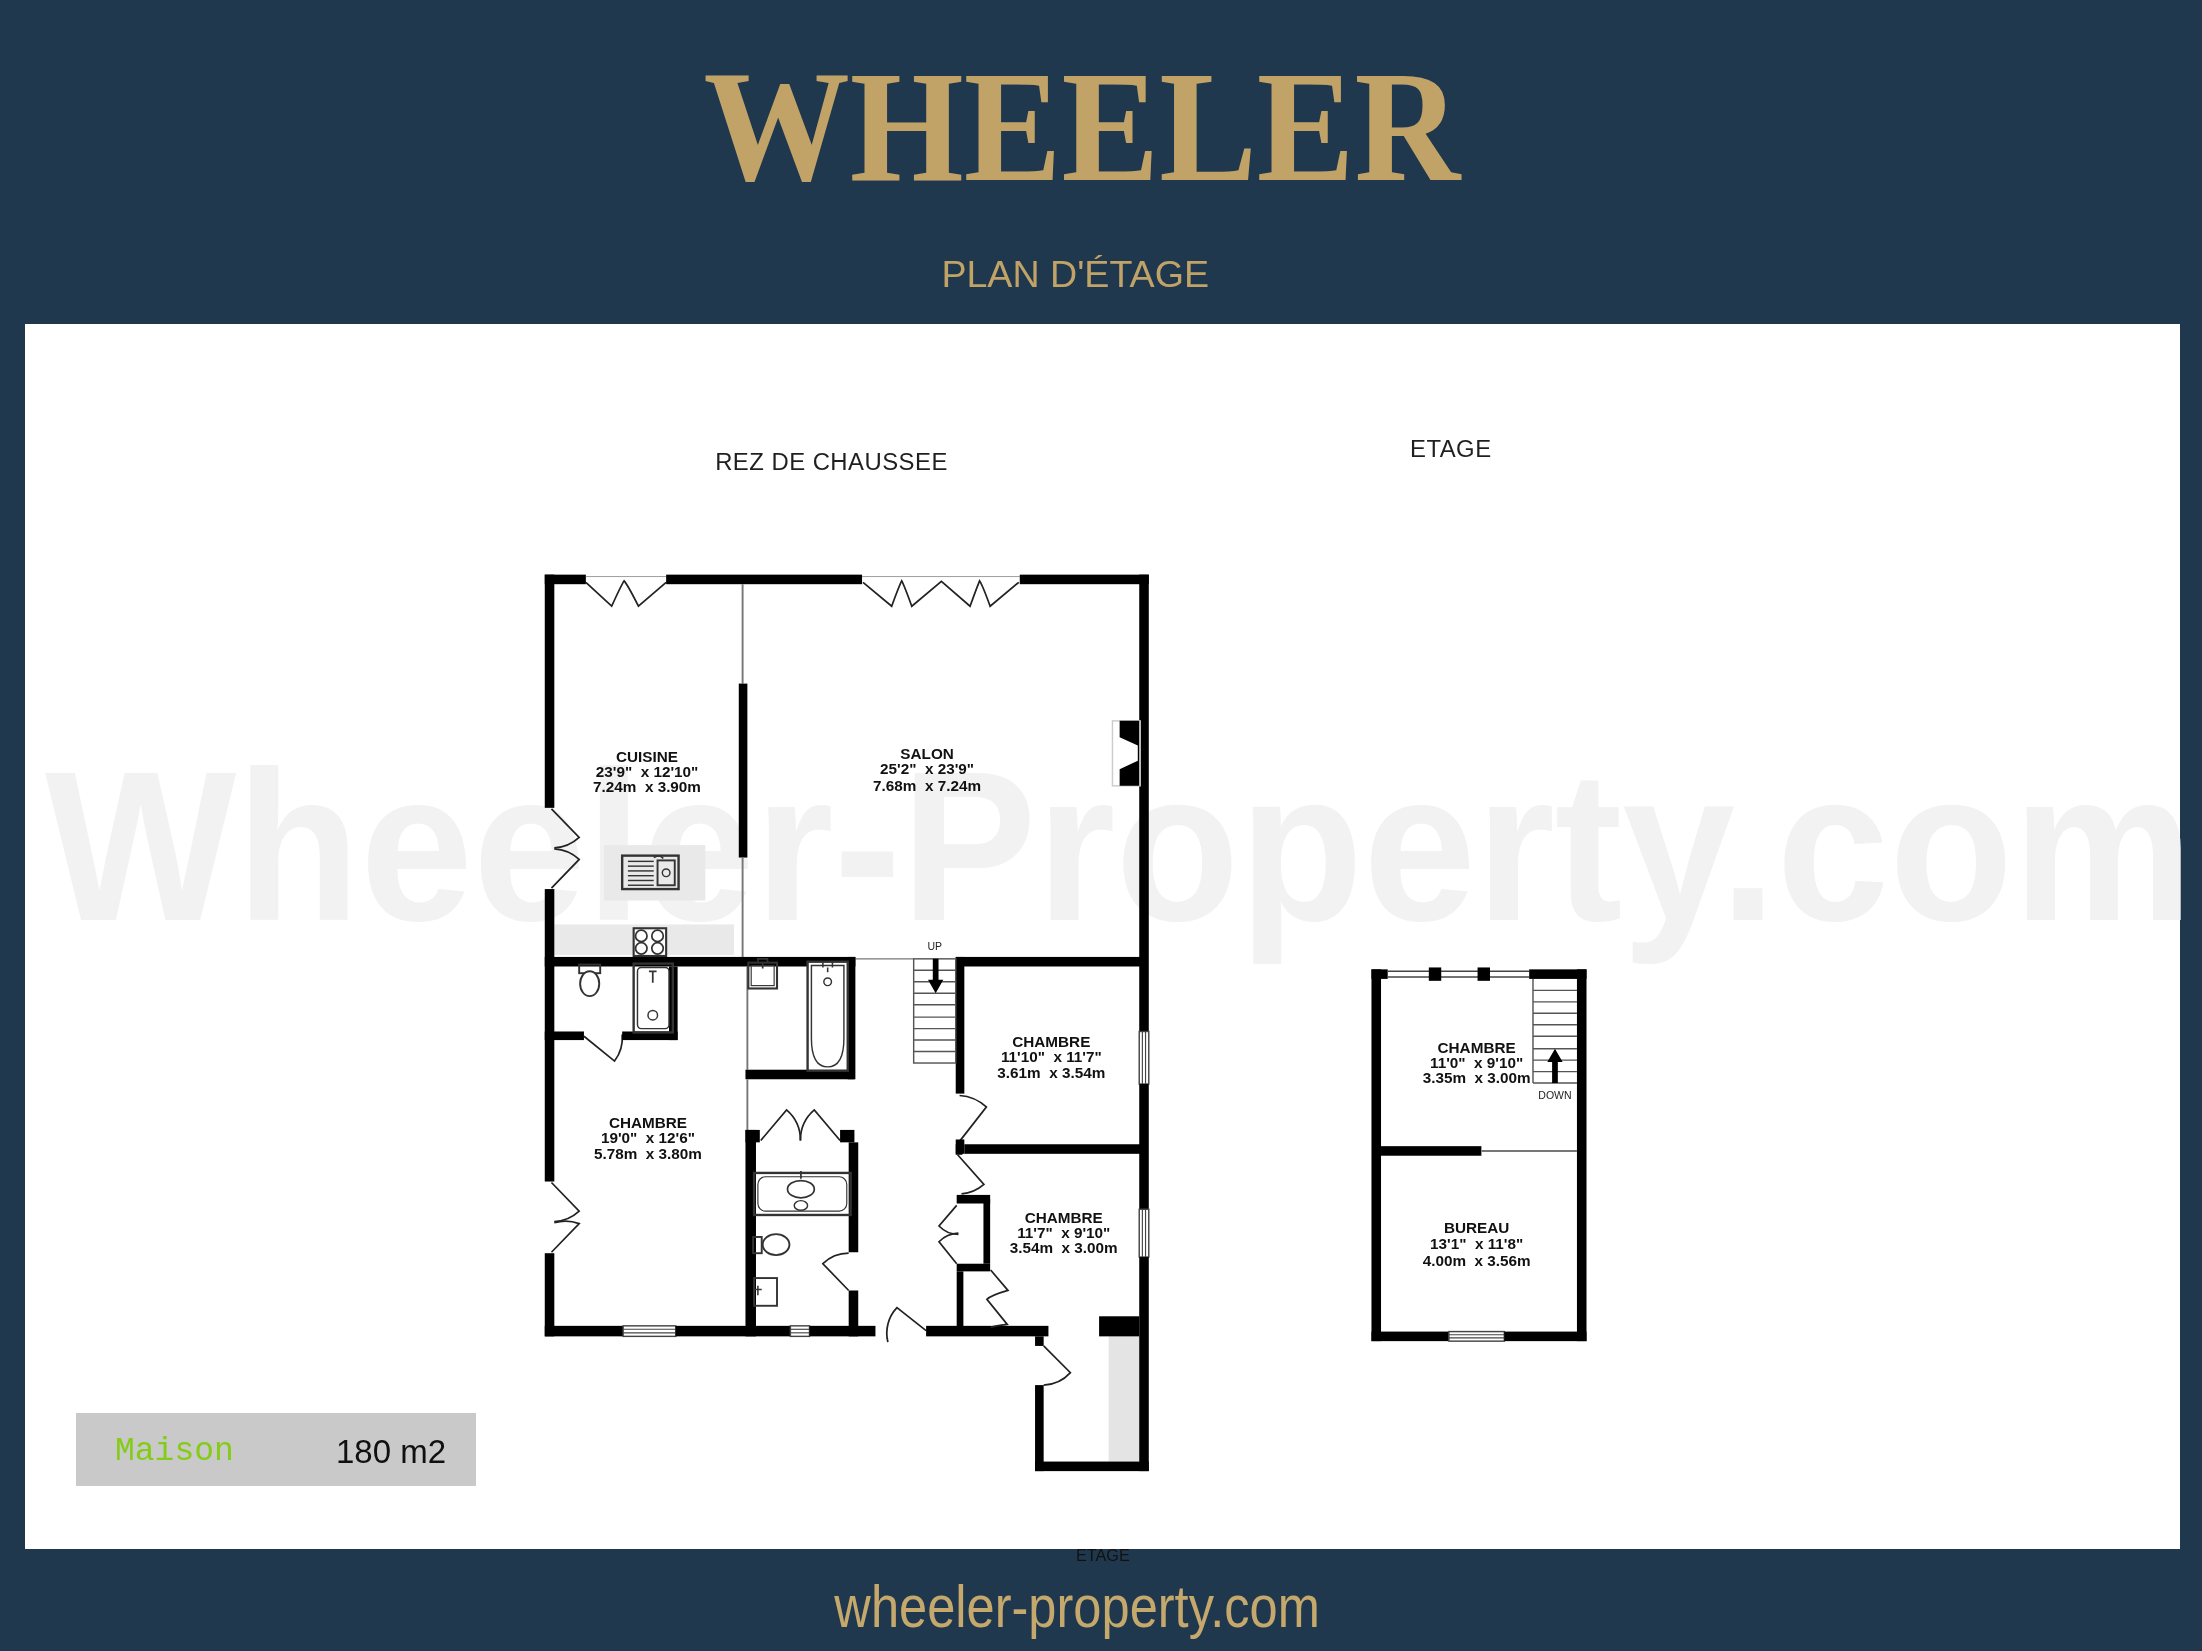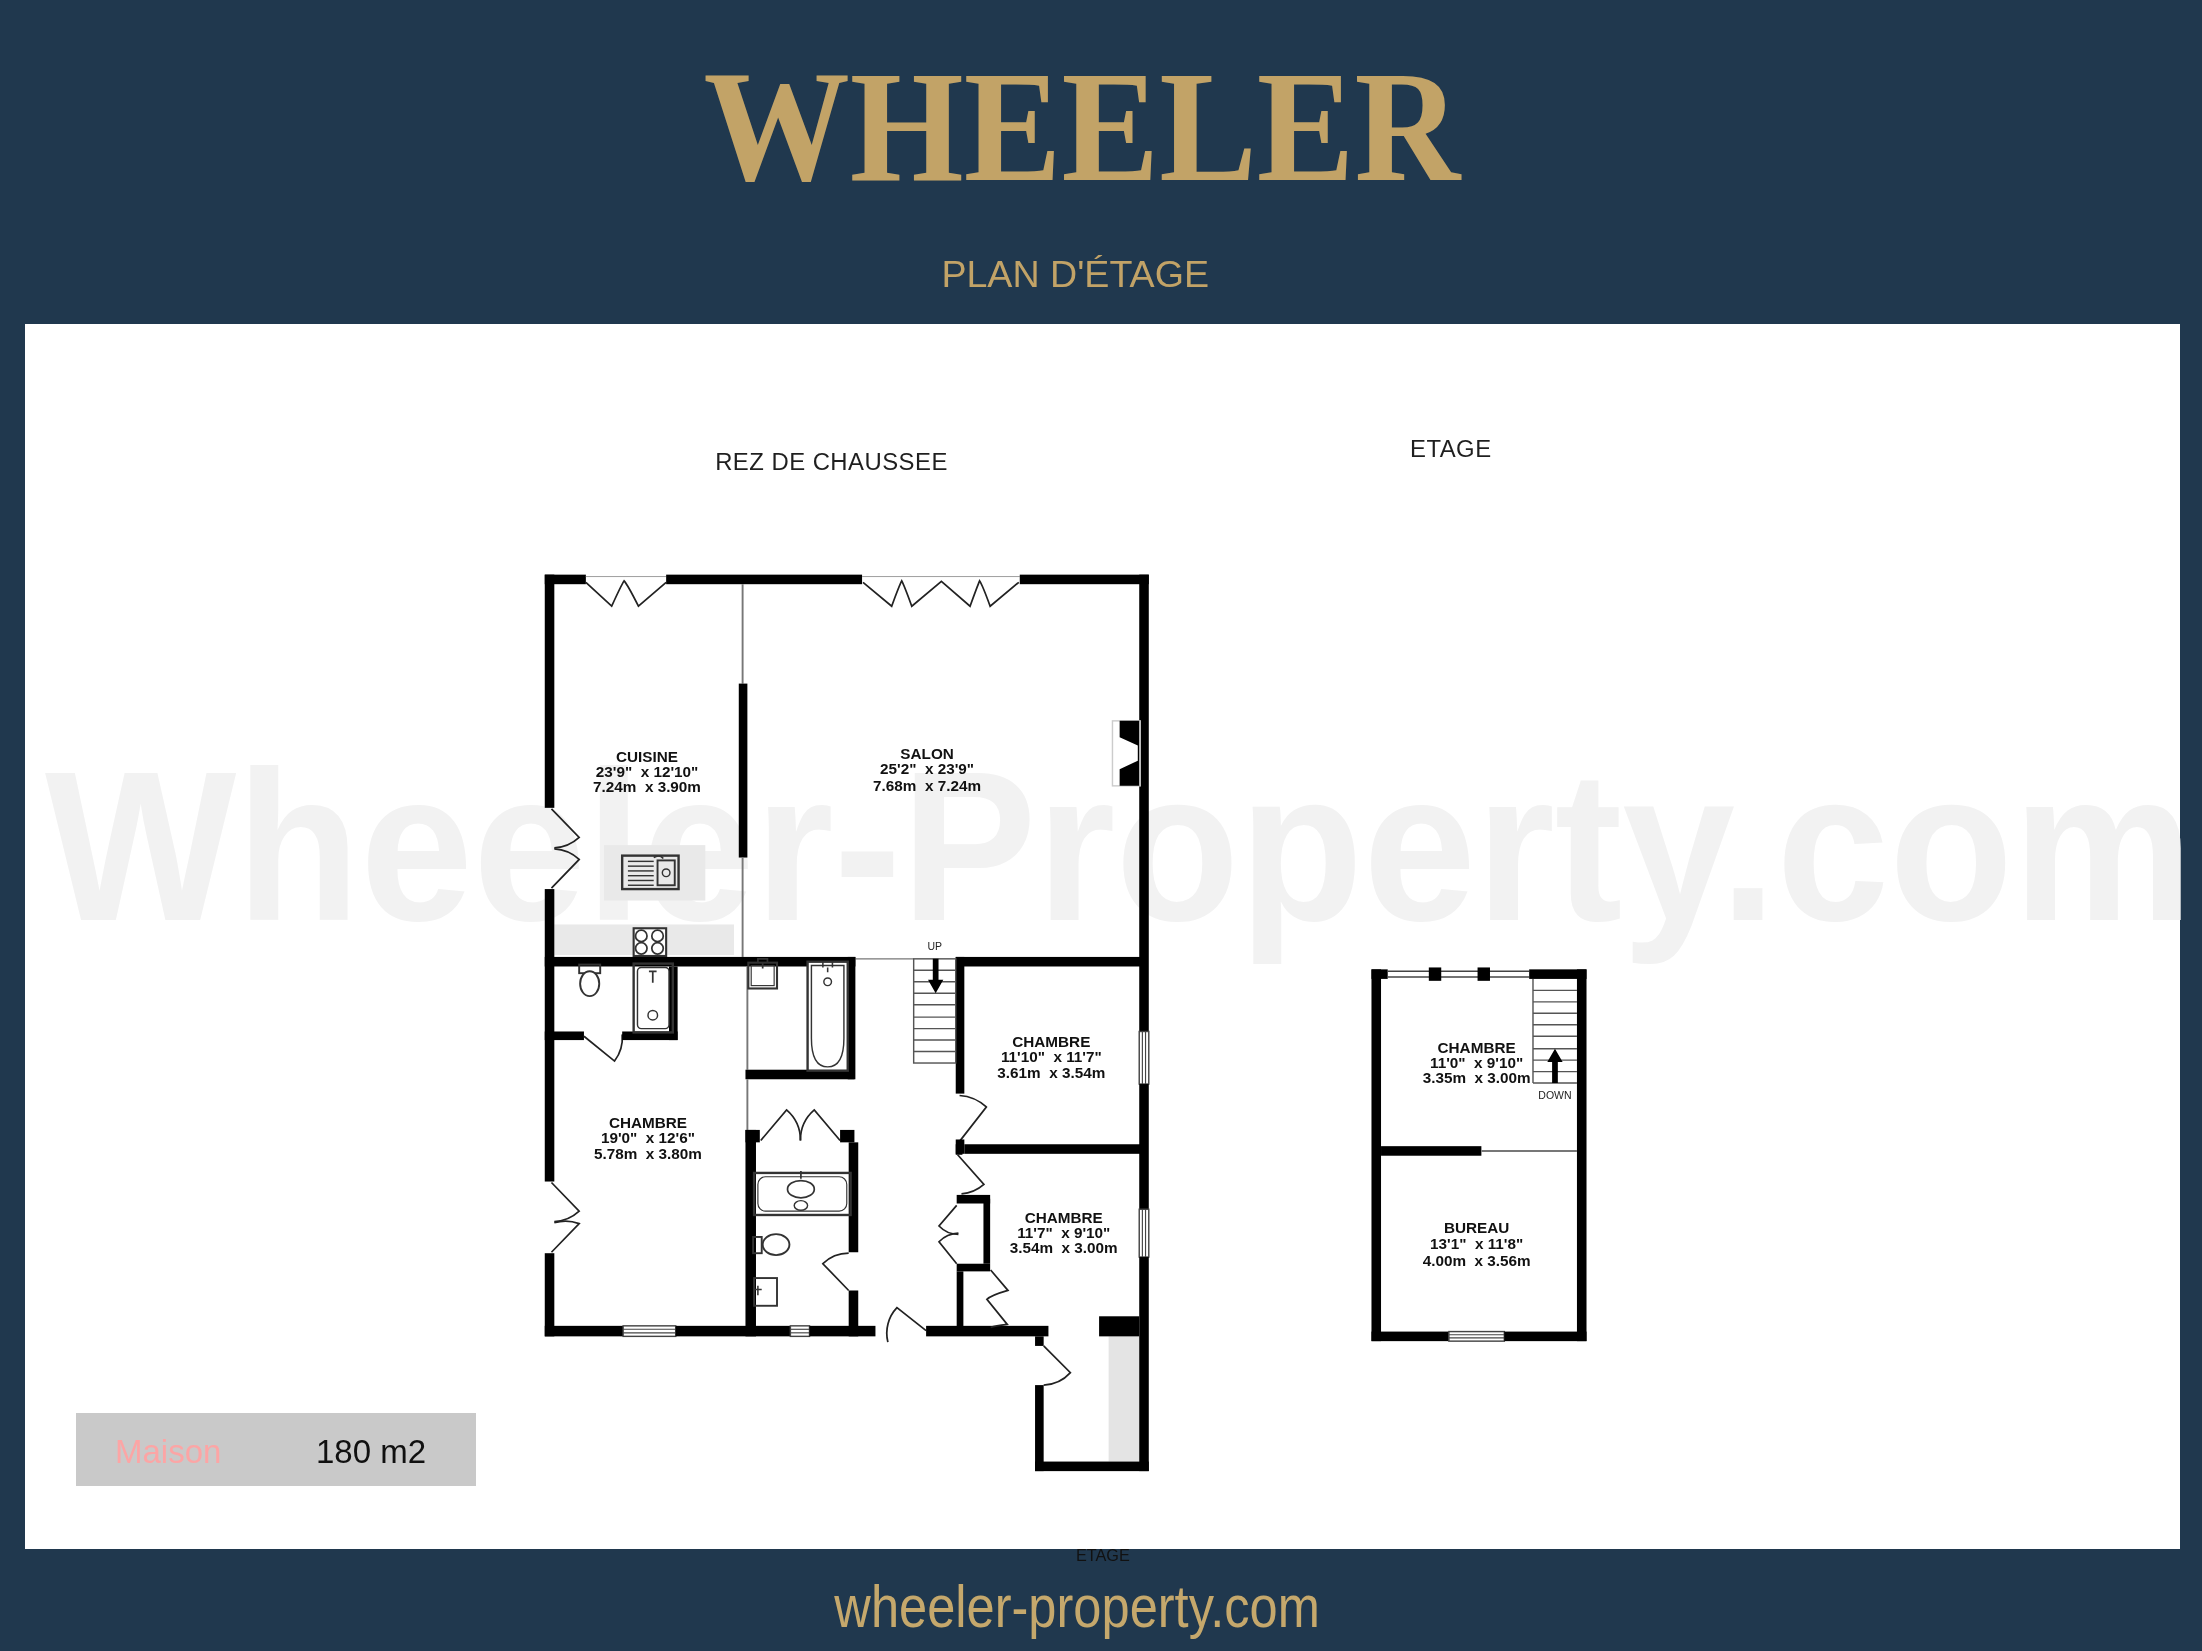--- a/index.html
+++ b/index.html
@@ -6,23 +6,23 @@
   .abs{position:absolute;}
   body{font-family:"Liberation Sans",sans-serif;}
 </style>
 </head>
 <body>
 
 <div class="abs" style="left:25px;top:324px;width:2155px;height:1225px;background:#ffffff;"></div>
 
 <div class="abs" style="left:76px;top:1413px;width:400px;height:73px;background:#c9c9c9;"></div>
 
-<div class="abs" style="left:115px;top:1433px;font-size:33px;color:#fca5a5;">Maison</div>
-
-<div class="abs" style="left:316px;top:1433px;font-size:33px;color:#101010;">180 m2</div>
+<div class="abs" style="left:115px;top:1433px;font-size:33px;color:#84cc16;font-family:Liberation Mono, monospace;">Maison</div>
+
+<div class="abs" style="left:336px;top:1433px;font-size:33px;color:#101010;">180 m2</div>
 
 <svg class="abs" style="left:0;top:0;" width="2202" height="1652" viewBox="0 0 2304 1728" fill="none">
 
 <text x="736" y="188" font-family="Liberation Serif, serif" font-weight="bold" font-size="166" fill="#c2a367" textLength="792" lengthAdjust="spacingAndGlyphs">WHEELER</text>
 
 <text x="985" y="300" font-family="Liberation Sans, sans-serif" font-size="38" fill="#c2a367" textLength="280" lengthAdjust="spacingAndGlyphs">PLAN D'ÉTAGE</text>
 
 <text x="47" y="962" font-family="Liberation Sans, sans-serif" font-weight="bold" font-size="223" fill="#f2f2f2" textLength="2248" lengthAdjust="spacingAndGlyphs">Wheeler-Property.com</text>
 
 <text x="870" y="492" font-size="25" font-weight="normal" text-anchor="middle" fill="#1f1f1f" font-family="Liberation Sans, sans-serif" letter-spacing="0.5">REZ DE CHAUSSEE</text>

